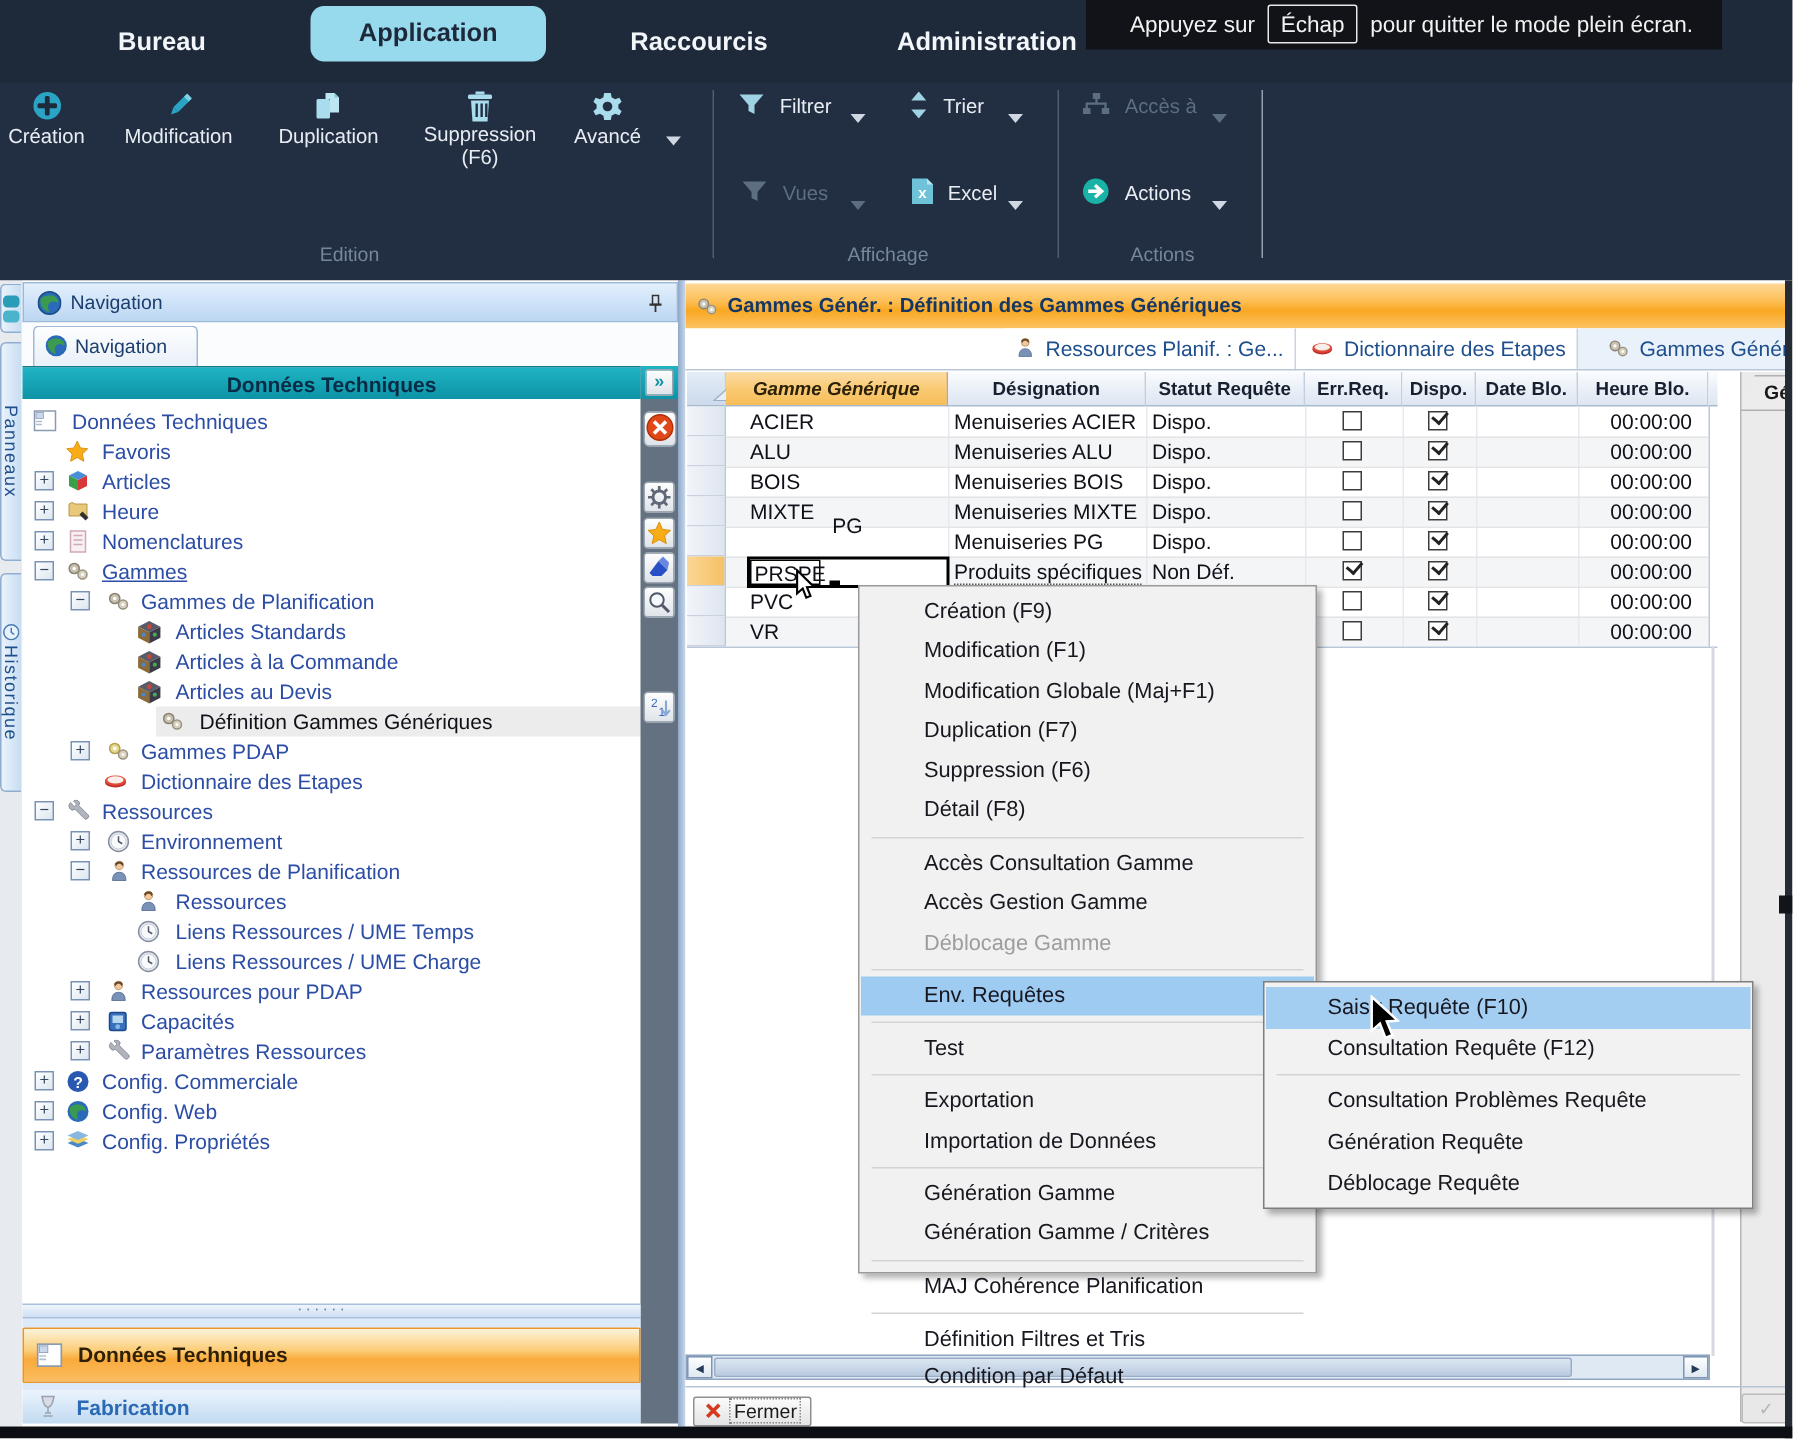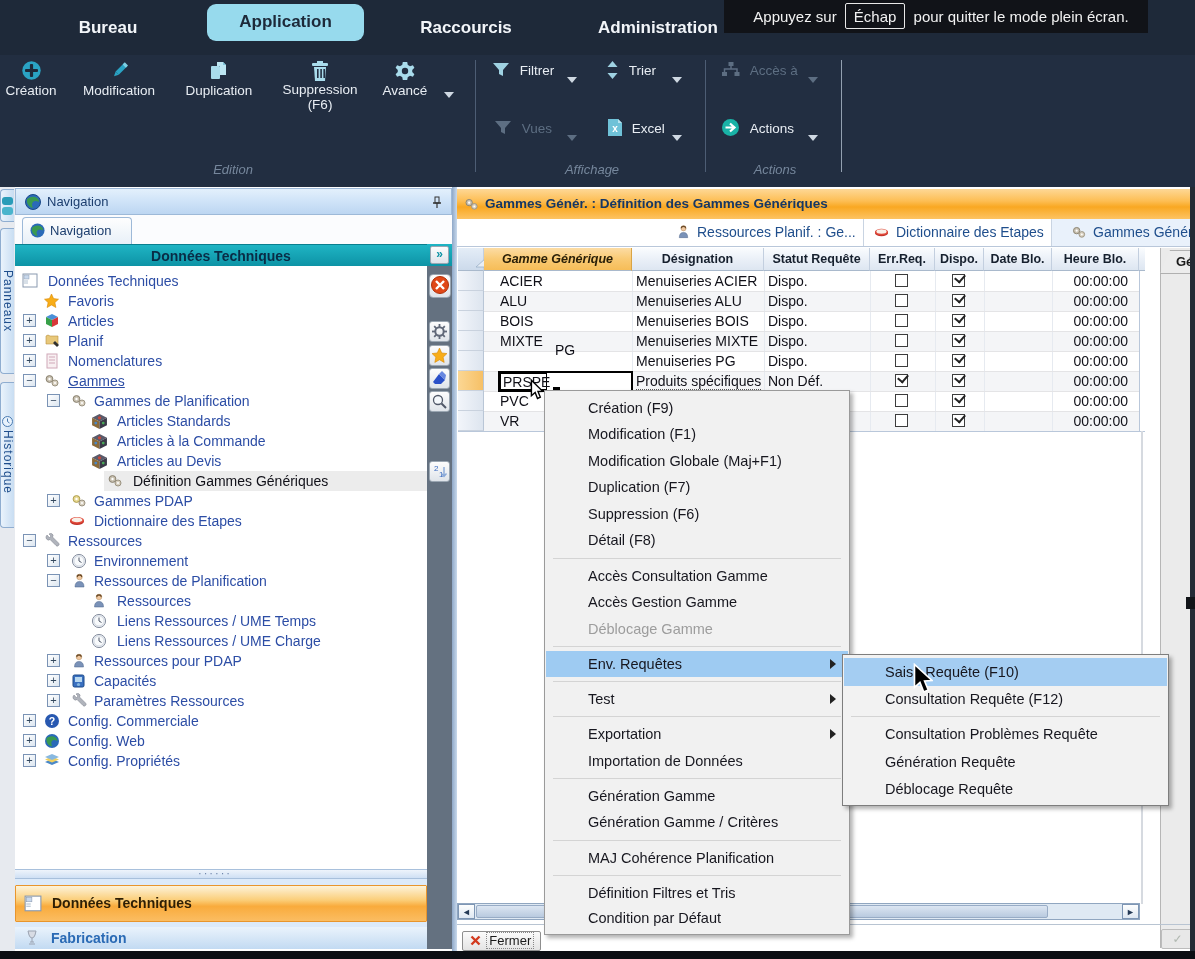--- a/index.html
+++ b/index.html
@@ -6,21 +6,21 @@
   html,body { width:1195px; height:959px; overflow:hidden; }
   body { font-family:"Liberation Sans", sans-serif; position:relative; background:#fff; }
   .abs { position:absolute; }
 
   
   #topbar { left:0; top:0; width:1195px; height:187px; background:#222e41; }
   #tabrow { left:0; top:0; width:1195px; height:55px; background:#1e2939; }
   .toptab { position:absolute; top:0; height:55px; line-height:55px; color:#f2f5f9; font-size:17px; font-weight:bold; text-align:center; }
   #apptab { position:absolute; left:207px; top:4px; width:157px; height:37px; background:#97daed; border-radius:9px; color:#1d2939; font-size:17px; font-weight:bold; text-align:center; line-height:36px; }
   .ribsep { position:absolute; width:1px; top:60px; height:112px; background:#4d5d74; }
-  .riblabel { position:absolute; top:162px; font-size:13px; color:#76879c; text-align:center; width:120px;font-style:italic; }
+  .riblabel { position:absolute; top:162px; font-size:13px; color:#76879c; text-align:center; width:120px; }
   .ribbtn { position:absolute; text-align:center; color:#e8edf3; font-size:13.5px; }
   .ribsmall { position:absolute; color:#e8edf3; font-size:13.5px; height:22px; line-height:22px; white-space:nowrap; }
   .gray { color:#5d6e82 !important; }
   .caret { display:inline-block; width:0; height:0; border-left:5px solid transparent; border-right:5px solid transparent; border-top:6px solid #cfd8e2; vertical-align:middle; }
   .caret.gray2 { border-top-color:#5d6e82; }
 
   
   #notice { left:724px; top:0; width:424px; height:33px; background:rgba(16,17,22,0.93); color:#f2f2f2; font-size:15px; line-height:33px; text-align:center; padding-left:10px; }
   #notice .key { display:inline-block; border:1px solid #e8e8e8; padding:0 8px; margin:0 4px; height:26px; line-height:26px; border-radius:2px; }
 
@@ -78,21 +78,21 @@
 
   
   #rightpanel { left:1160px; top:248px; width:30px; height:700px; background:#ebebeb; border-left:1px solid #b6b6b6; }
   #gtab { left:1160px; top:250px; width:30px; height:24px; background:#ececec; border:1px solid #b0b0b0; border-right:none; color:#1a1a1a; font-weight:bold; font-size:13px; line-height:22px; padding-left:15px; clip-path:polygon(0 100%, 10px 0, 100% 0, 100% 100%); border-right:none; }
 
   
   #rightedge { left:1190px; top:187px; width:5px; height:772px; background:#242b35; }
   #bottombar { left:0; top:951px; width:1195px; height:8px; background:#0b0e13; }
 
   
-  #menu { left:544px; top:390px; width:306px; height:545px; background:#f1f1f1; border:1px solid #9a9a9a; box-shadow:3px 3px 4px rgba(0,0,0,0.3); font-size:14.5px; color:#17171f; }
+  #menu { left:572px; top:390px; width:306px; height:459px; background:#f1f1f1; border:1px solid #9a9a9a; box-shadow:3px 3px 4px rgba(0,0,0,0.3); font-size:14.5px; color:#17171f; }
   .mi { position:absolute; left:1px; width:302px; height:26px; line-height:26px; padding-left:42px; white-space:nowrap; }
   .msep { position:absolute; left:8px; width:288px; height:1px; background:#d4d4d4; }
   .marr { position:absolute; right:12px; top:7.5px; width:0; height:0; border-top:5px solid transparent; border-bottom:5px solid transparent; border-left:6px solid #222; }
   #submenu { left:842px; top:654px; width:327px; height:152px; background:#f2f2f2; border:1px solid #7e7e7e; box-shadow:3px 3px 4px rgba(0,0,0,0.3); font-size:14.5px; color:#17171f; }
   .smi { position:absolute; left:1px; width:323px; height:28px; line-height:28px; padding-left:41px; white-space:nowrap; }
 </style>
 </head>
 <body>
 
 <div class="abs" id="topbar"></div>
@@ -362,21 +362,21 @@
       </span>
       <span style="position:absolute; left:53px;">Articles</span>
     </div>
   <div class="trow" style="left:0; top:65px; width:412px;">
       <span class="pm" style="left:8px;">+</span>
       <span class="ticon" style="left:29px;">
         <svg width="16" height="16">
           <use href="#s-scroll"></use>
         </svg>
       </span>
-      <span style="position:absolute; left:53px;">Planif</span>
+      <span style="position:absolute; left:53px;">Heure</span>
     </div>
   <div class="trow" style="left:0; top:85px; width:412px;">
       <span class="pm" style="left:8px;">+</span>
       <span class="ticon" style="left:29px;">
         <svg width="16" height="16">
           <use href="#s-list"></use>
         </svg>
       </span>
       <span style="position:absolute; left:53px;">Nomenclatures</span>
     </div>

